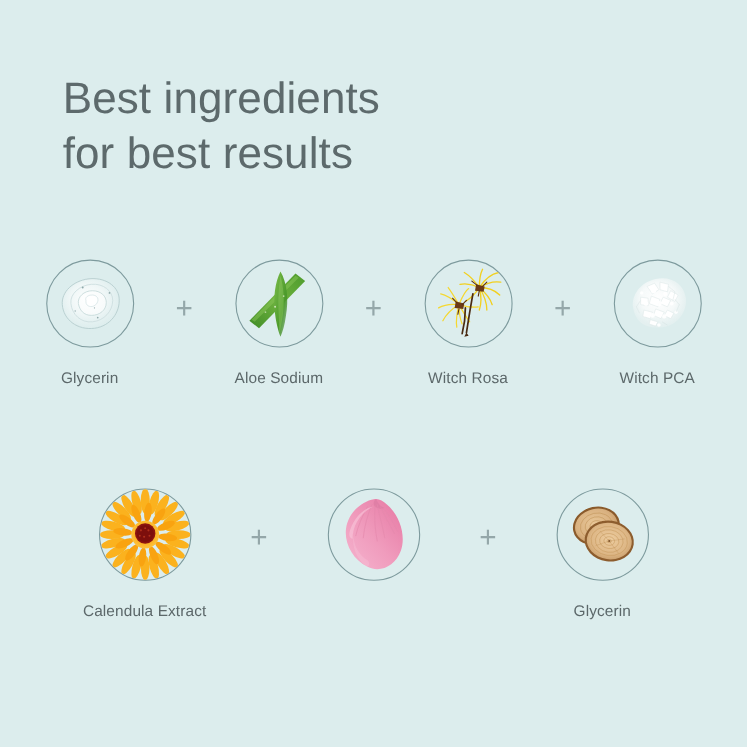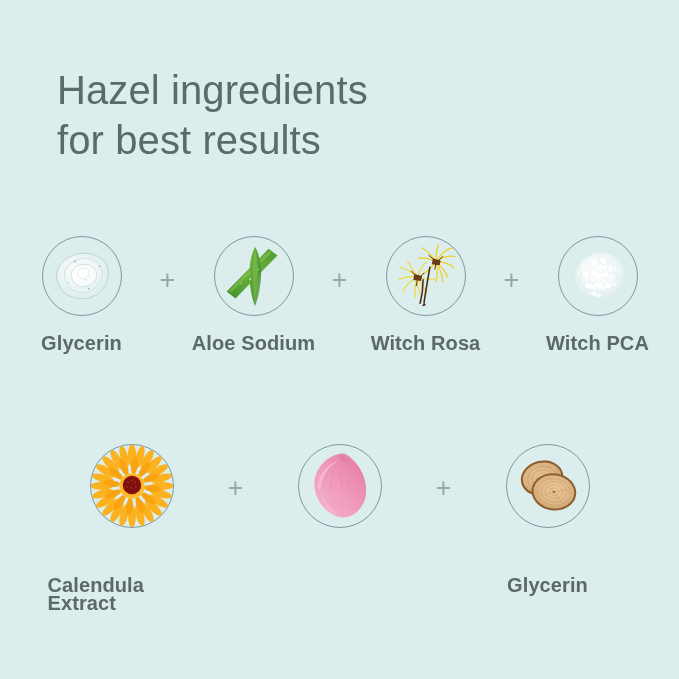--- a/index.html
+++ b/index.html
@@ -77,40 +77,40 @@
     display: flex;
     align-items: center;
     justify-content: center;
   }
 
   .c-small { width: 80px; height: 80px; }
   .c-large { width: 84px; height: 84px; }
 
   .label {
     margin-top: 18px;
-    font-size: 20px;
+    font-size: 14px;
     line-height: 18px;
-    font-weight: 700;
+    font-weight: 400;
     color: #5c686a;
     text-align: left;
     white-space: pre-line;
     letter-spacing: 0.1px;
   }
 
   .row-one .cell { width: 132px; }
-  .row-two .cell { width: 168px; gap: 30px; }
+  .row-two .cell { width: 168px; }
 
   svg { display: block; }
 </style>
 </head>
 <body>
 
 <div class="canvas">
 
-  <h1 class="heading">Hazel ingredients
+  <h1 class="heading">Best ingredients
 for best results</h1>
 
   <div class="row row-one">
 
     <div class="cell">
       <div class="circle c-small">
         <svg width="80" height="80" viewBox="0 0 80 80" aria-hidden="true">
           <defs>
             <radialGradient id="gelg" cx="45%" cy="42%" r="58%">
               <stop offset="0%" stop-color="#ffffff" stop-opacity="0.97"></stop>

